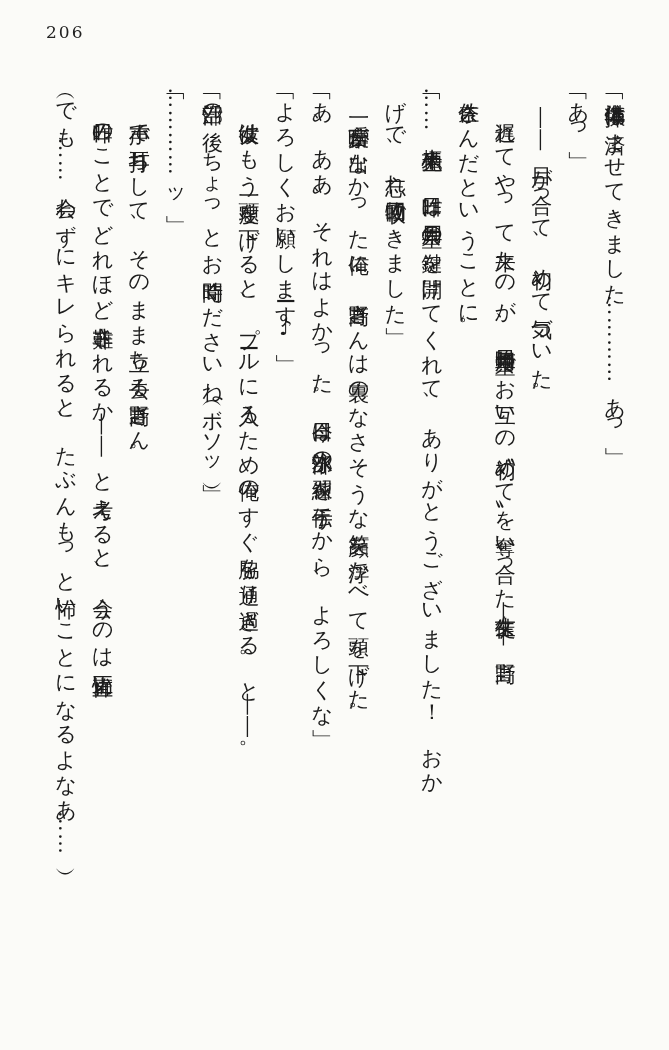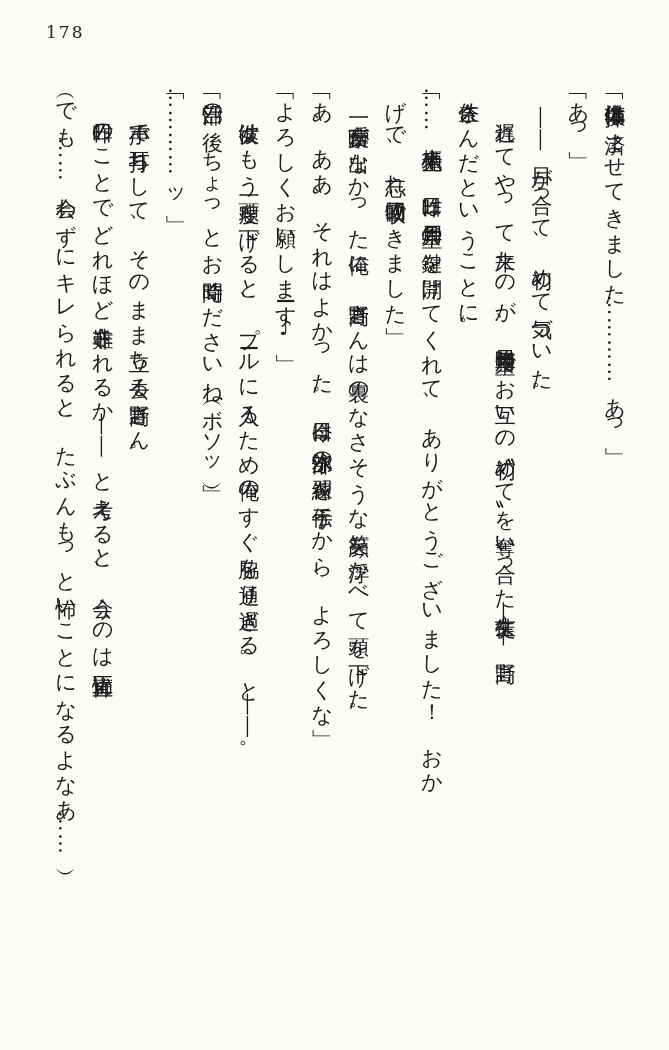--- a/index.html
+++ b/index.html
@@ -43,21 +43,21 @@
   }
   .line.indent {
     text-indent: 1em;
   }
 </style>
 </head>
 <body>
 
 <div class="page" style="background: rgb(251, 251, 248); color: rgb(28, 28, 28);">
 
-  <div class="page-number">178</div>
+  <div class="page-number">206</div>
 
   <div class="text-block">
     <p class="line">「準備体操は済ませてきました…………あっ」</p>
     <p class="line">「あっ」</p>
     <p class="line indent">――目が合って、初めて気づいた。</p>
     <p class="line indent">遅れてやって来たのが、昨日用具室でお互いの〝初めて〟を奪い合った女生徒――高野</p>
     <p class="line">佐奈さんだということに。</p>
     <p class="line">「……来栖先生！　昨日は用具室の鍵を開けてくれて、ありがとうございました！　おか</p>
     <p class="line">げで、忘れ物回収できました」</p>
     <p class="line indent">一瞬言葉が出なかった俺に、高野さんは裏のなさそうな笑顔を浮かべて頭を下げた。</p>

